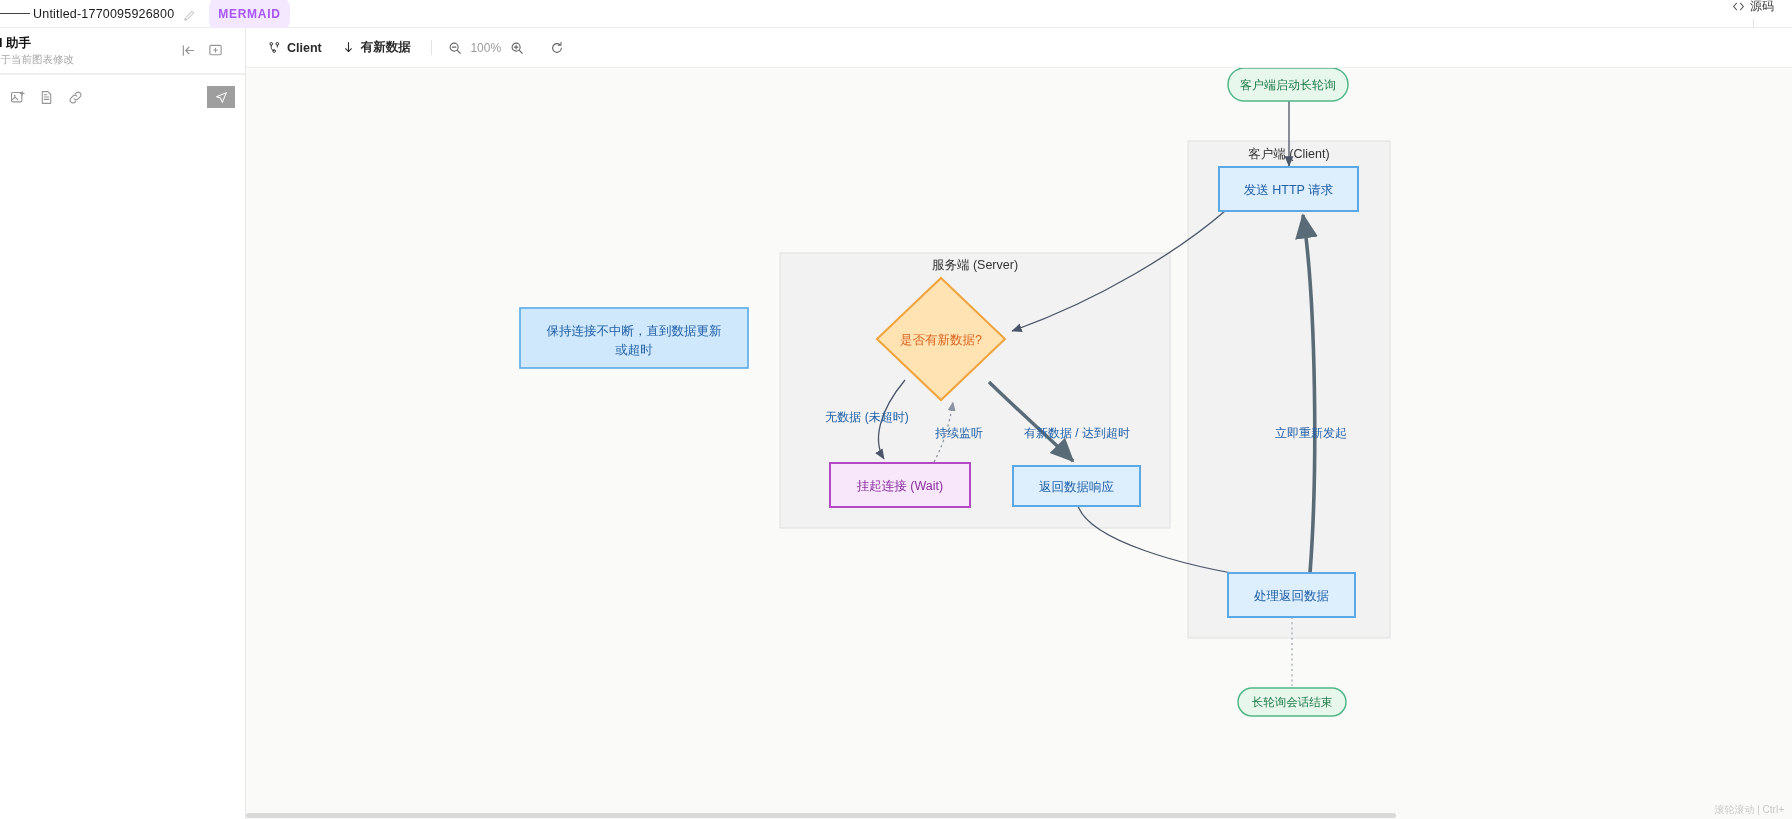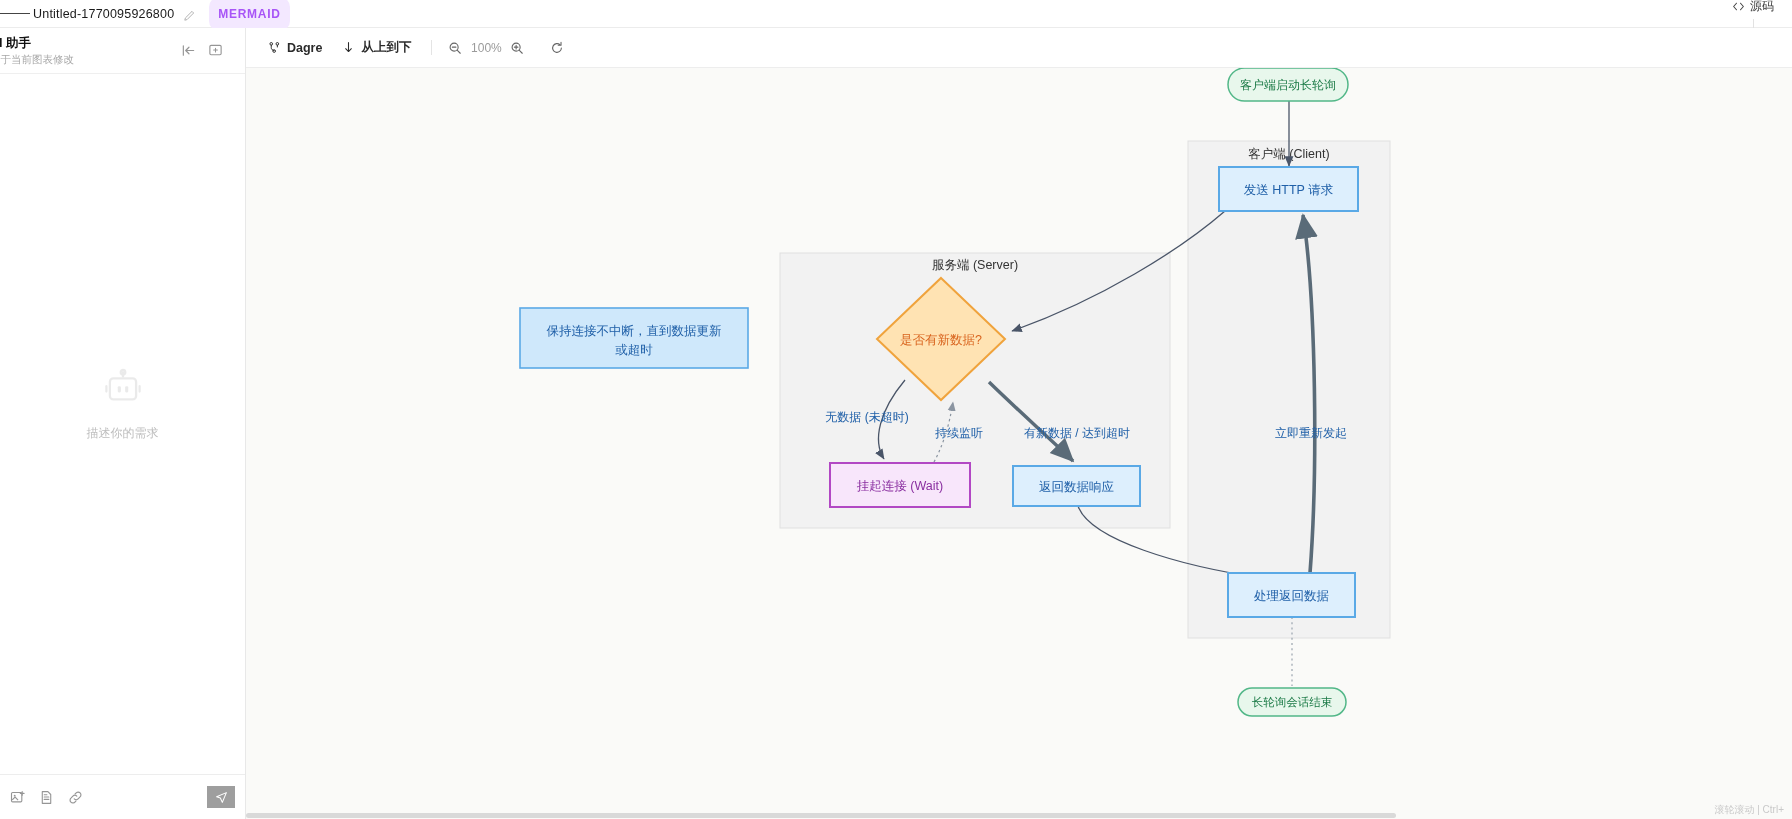--- a/index.html
+++ b/index.html
@@ -170,35 +170,20 @@
         </span>
         <span class="sb-ic">
           <svg viewBox="0 0 16 16" width="15" height="15">
               <rect x="2" y="2.5" width="12" height="10" rx="1.3" fill="none" stroke="#555" stroke-width="1.2"></rect>
               <path d="M8 5.5v4M6 7.5h4" stroke="#555" stroke-width="1.1" stroke-linecap="round"></path>
             </svg>
         </span>
       </div>
     </div>
 
-    <div class="sb-body">
-      <div class="bot-wrap">
-        <span class="bot-icon">
-          <svg viewBox="0 0 48 48" width="42" height="42">
-            <path d="M24 6v5" stroke="#bdbdbd" stroke-width="2.6" stroke-linecap="round" fill="none"></path>
-            <circle cx="24" cy="6" r="2.6" fill="none" stroke="#bdbdbd" stroke-width="2.6"></circle>
-            <rect x="9" y="13" width="30" height="24" rx="4" fill="none" stroke="#bdbdbd" stroke-width="2.6"></rect>
-            <rect x="18" y="22" width="3.6" height="7" rx="1.2" fill="#bdbdbd"></rect>
-            <rect x="26.4" y="22" width="3.6" height="7" rx="1.2" fill="#bdbdbd"></rect>
-            <path d="M5 22v6M43 22v6" stroke="#bdbdbd" stroke-width="2.6" stroke-linecap="round"></path>
-          </svg>
-        </span>
-        <div class="bot-label">描述你的需求</div>
-      </div>
-    </div>
 
     <div class="sb-foot">
       <div class="chat-tools">
         <span class="tool-ic">
           <svg viewBox="0 0 16 16" width="15" height="15">
               <rect x="1.6" y="2.6" width="11" height="10" rx="1.2" fill="none" stroke="#555" stroke-width="1.2"></rect>
               <circle cx="5" cy="6" r="1" fill="#555"></circle>
               <path d="M2.4 10.6l3-3 3.2 3.2" fill="none" stroke="#555" stroke-width="1.2"></path>
               <path d="M13 1.6v4M11 3.6h4" stroke="#555" stroke-width="1.2" stroke-linecap="round"></path>
             </svg>
@@ -225,27 +210,27 @@
   </div>
 
   <div class="toolbar">
     <div class="tb-item">
       <svg class="ico" viewBox="0 0 16 16" width="13" height="13">
           <circle cx="4" cy="3.5" r="1.6" fill="none" stroke="#2b2b2b" stroke-width="1.2"></circle>
           <circle cx="11.5" cy="3.5" r="1.6" fill="none" stroke="#2b2b2b" stroke-width="1.2"></circle>
           <path d="M4 5.2v3c0 2 1.4 3.4 3.4 3.4M11.5 5.2v2.2" fill="none" stroke="#2b2b2b" stroke-width="1.2" stroke-linecap="round"></path>
           <circle cx="7.6" cy="12.4" r="1.6" fill="none" stroke="#2b2b2b" stroke-width="1.2"></circle>
         </svg>
-      <span>Dagre</span>
+      <span>Client</span>
     </div>
     <div class="tb-item">
       <svg class="ico" viewBox="0 0 16 16" width="13" height="13">
           <path d="M8 2v11M4.5 9.5L8 13l3.5-3.5" fill="none" stroke="#2b2b2b" stroke-width="1.3" stroke-linecap="round" stroke-linejoin="round"></path>
         </svg>
-      <span>从上到下</span>
+      <span>有新数据</span>
     </div>
     <div class="tb-sep"></div>
     <div class="tb-ico-btn">
       <svg viewBox="0 0 16 16" width="14" height="14">
           <circle cx="7" cy="7" r="4.6" fill="none" stroke="#666" stroke-width="1.25"></circle>
           <path d="M10.4 10.4L14 14M5 7h4" stroke="#666" stroke-width="1.25" stroke-linecap="round"></path>
         </svg>
     </div>
     <div class="zoom-val">100%</div>
     <div class="tb-ico-btn">

